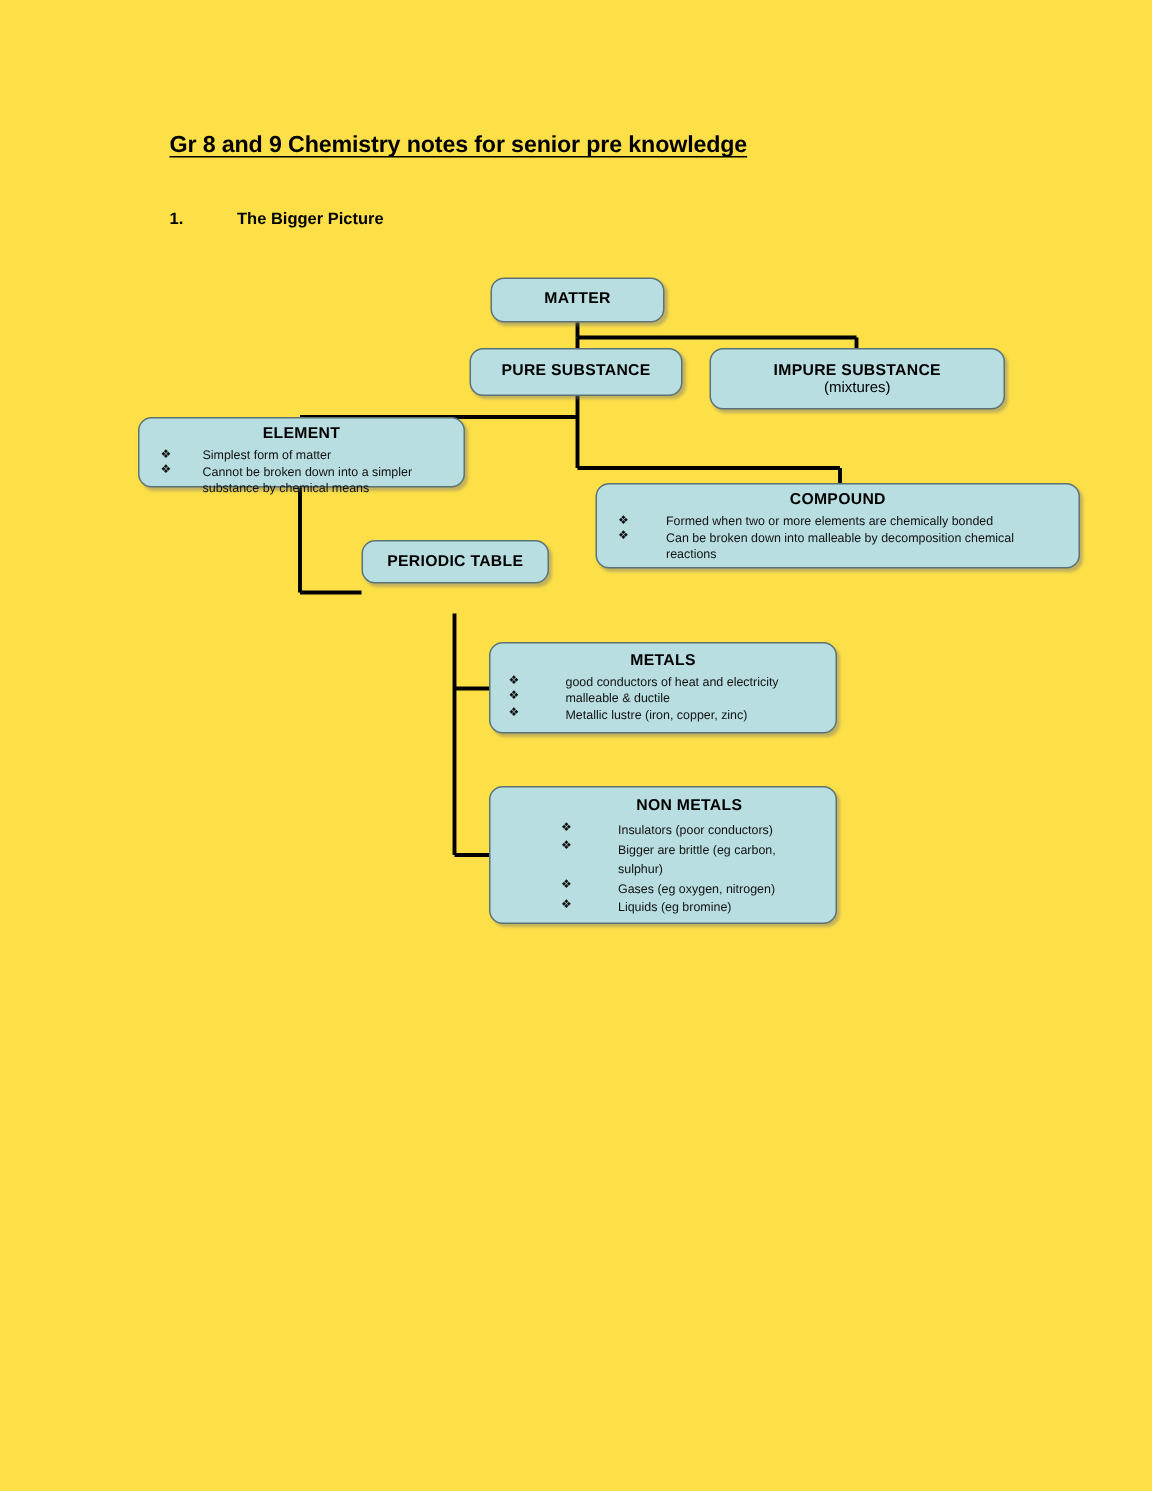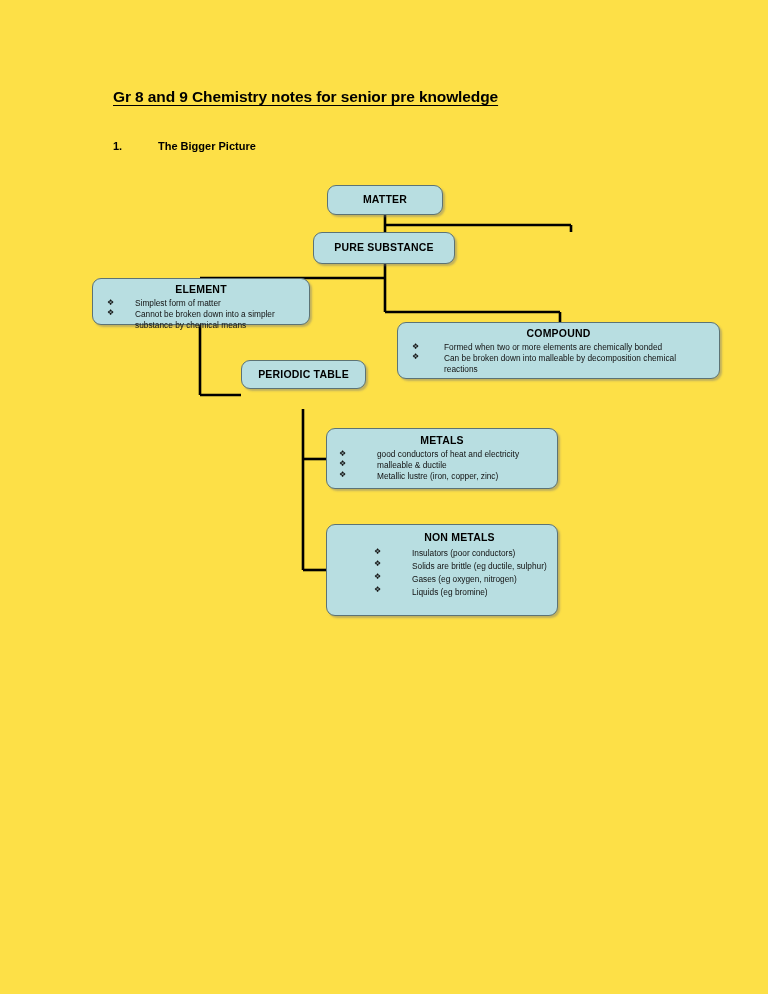--- a/index.html
+++ b/index.html
@@ -186,20 +186,24 @@
     </svg>
 
     <div class="node plain" id="node-pure">
       <div class="node-title">PURE SUBSTANCE</div>
     </div>
 
     <div class="node plain" id="node-matter">
       <div class="node-title">MATTER</div>
     </div>
 
+    <div class="node" id="node-impure">
+      <div class="node-title">IMPURE SUBSTANCE</div>
+      <div class="node-sub">(mixtures)</div>
+    </div>
 
     <div class="node" id="node-element">
       <div class="node-title">ELEMENT</div>
       <ul class="bullets">
         <li>
           <span class="bullet-glyph">❖</span>
           <span class="bullet-text">Simplest form of matter</span>
         </li>
         <li>
           <span class="bullet-glyph">❖</span>
@@ -246,21 +250,21 @@
 
     <div class="node" id="node-nonmetals">
       <div class="node-title">NON METALS</div>
       <ul class="bullets">
         <li>
           <span class="bullet-glyph">❖</span>
           <span class="bullet-text">Insulators (poor conductors)</span>
         </li>
         <li>
           <span class="bullet-glyph">❖</span>
-          <span class="bullet-text">Solids are brittle (eg ductile, sulphur)</span>
+          <span class="bullet-text">Bigger are brittle (eg carbon, sulphur)</span>
         </li>
         <li>
           <span class="bullet-glyph">❖</span>
           <span class="bullet-text">Gases (eg oxygen, nitrogen)</span>
         </li>
         <li>
           <span class="bullet-glyph">❖</span>
           <span class="bullet-text">Liquids (eg bromine)</span>
         </li>
       </ul>

